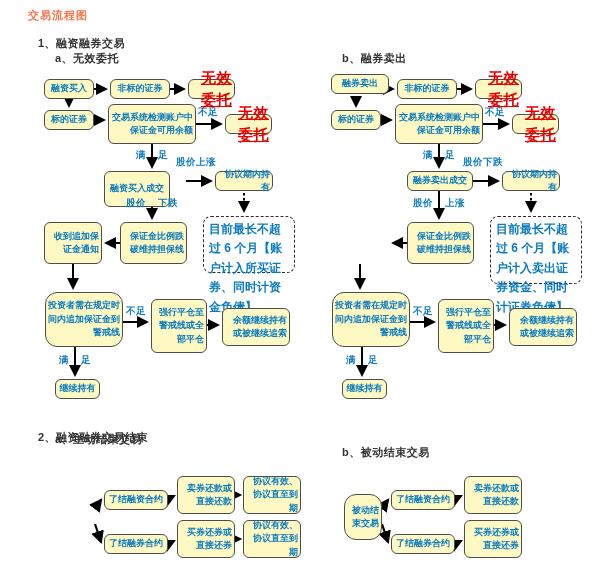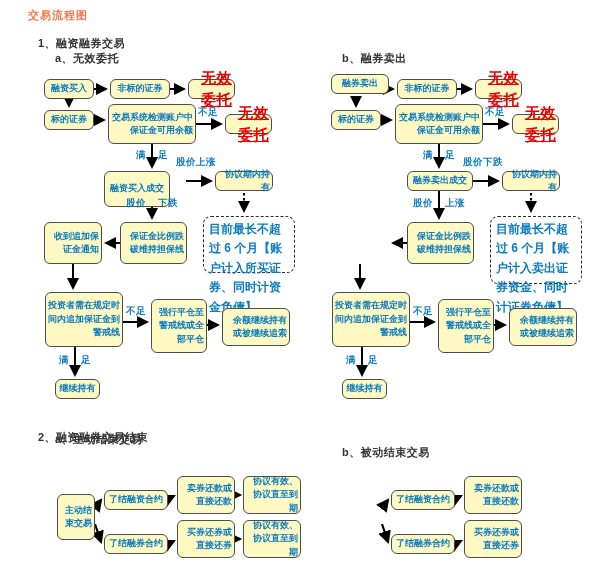--- a/index.html
+++ b/index.html
@@ -12,21 +12,21 @@
   }
   .hdr{
     position:absolute;color:#333333;font-weight:bold;font-size:11px;white-space:nowrap;letter-spacing:.5px;
   }
   .node{
     position:absolute;background:#fef9c3;border:1.4px solid #4d4d4d;border-radius:6px;
     color:#0b7bbf;font-weight:bold;font-size:9px;line-height:1.5;
     display:flex;align-items:center;justify-content:center;text-align:right;
     box-sizing:border-box;padding:1px 2px;
   }
-  .node.big{border-radius:6px;}
+  .node.big{border-radius:12px;}
   .node.red{color:#ee0000;text-decoration:underline;font-size:15px;letter-spacing:.5px;}
   .note{
     position:absolute;background:#ffffff;border:1.6px dashed #2b2b2b;border-radius:8px;
     color:#0b7bbf;font-weight:bold;font-size:12px;line-height:1.62;
     box-sizing:border-box;padding:3px 5px;text-align:left;
   }
   .lbl{
     position:absolute;color:#0b7bbf;font-weight:bold;font-size:9.5px;white-space:pre;letter-spacing:.5px;
   }
   .lbl.split{transform:translateX(-50%);word-spacing:9px;}
@@ -139,26 +139,26 @@
   <div class="lbl split" style="left:439px;top:197px">股价 上涨</div>
   <div class="node" style="left:407px;top:222px;width:67px;height:42px">保证金比例跌破维持担保线</div>
   <div class="note" style="left:490px;top:216px;width:92px;height:68px">目前最长不超过 6 个月【账户计入卖出证券资金、同时计证券负债】</div>
   <div class="node big" style="left:332px;top:292px;width:78px;height:55px">投资者需在规定时间内追加保证金到警戒线</div>
   <div class="lbl" style="left:413px;top:305px">不足</div>
   <div class="node" style="left:438px;top:299px;width:56px;height:54px">强行平仓至警戒线或全部平仓</div>
   <div class="node" style="left:509px;top:308px;width:68px;height:38px">余额继续持有或被继续追索</div>
   <div class="lbl split" style="left:362px;top:354px">满 足</div>
   <div class="node" style="left:342px;top:379px;width:45px;height:20px">继续持有</div>
 
-  <div class="node big" style="left:57px;top:494px;width:38px;height:46px">主动结束交易</div>
   <div class="node" style="left:104px;top:490px;width:64px;height:20px">了结融资合约</div>
   <div class="node" style="left:177px;top:476px;width:58px;height:38px">卖券还款或直接还款</div>
   <div class="node" style="left:243px;top:476px;width:58px;height:38px">协议有效、协议直至到期</div>
   <div class="node" style="left:104px;top:534px;width:64px;height:20px">了结融券合约</div>
   <div class="node" style="left:177px;top:520px;width:58px;height:38px">买券还券或直接还券</div>
   <div class="node" style="left:243px;top:520px;width:58px;height:38px">协议有效、协议直至到期</div>
 
+  <div class="node big" style="left:344px;top:494px;width:38px;height:46px">被动结束交易</div>
   <div class="node" style="left:391px;top:490px;width:64px;height:20px">了结融资合约</div>
   <div class="node" style="left:464px;top:476px;width:58px;height:38px">卖券还款或直接还款</div>
   <div class="node" style="left:391px;top:534px;width:64px;height:20px">了结融券合约</div>
   <div class="node" style="left:464px;top:520px;width:58px;height:38px">买券还券或直接还券</div>
 
 </div>
 
 </body></html>

